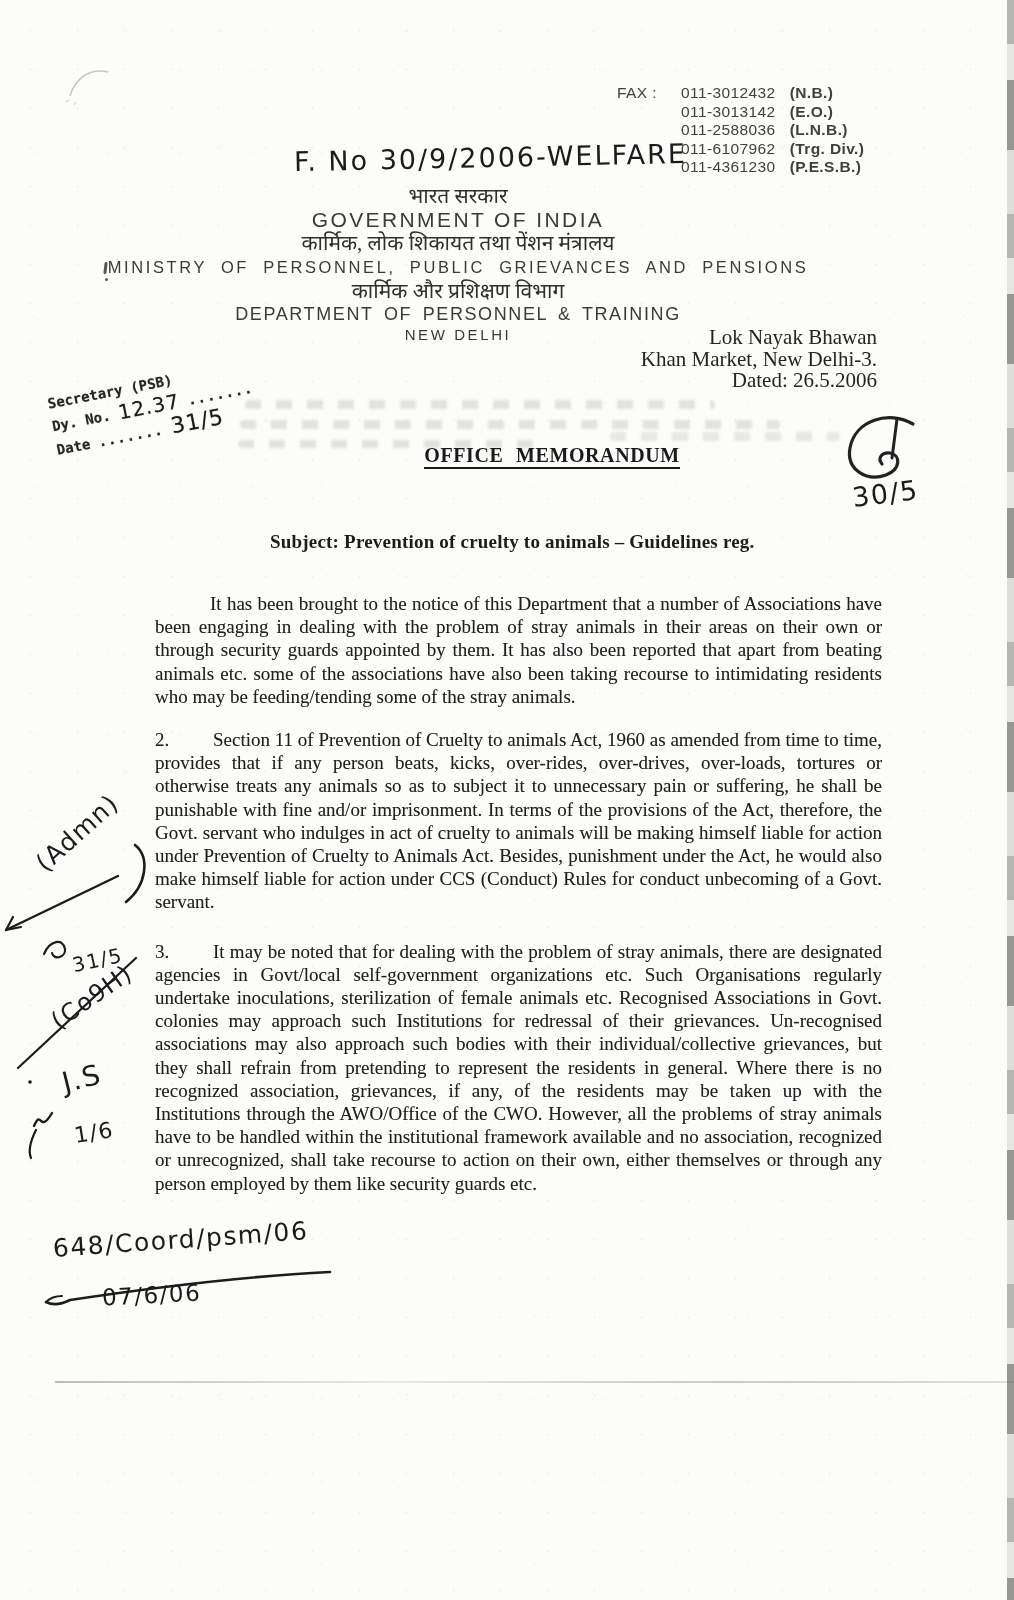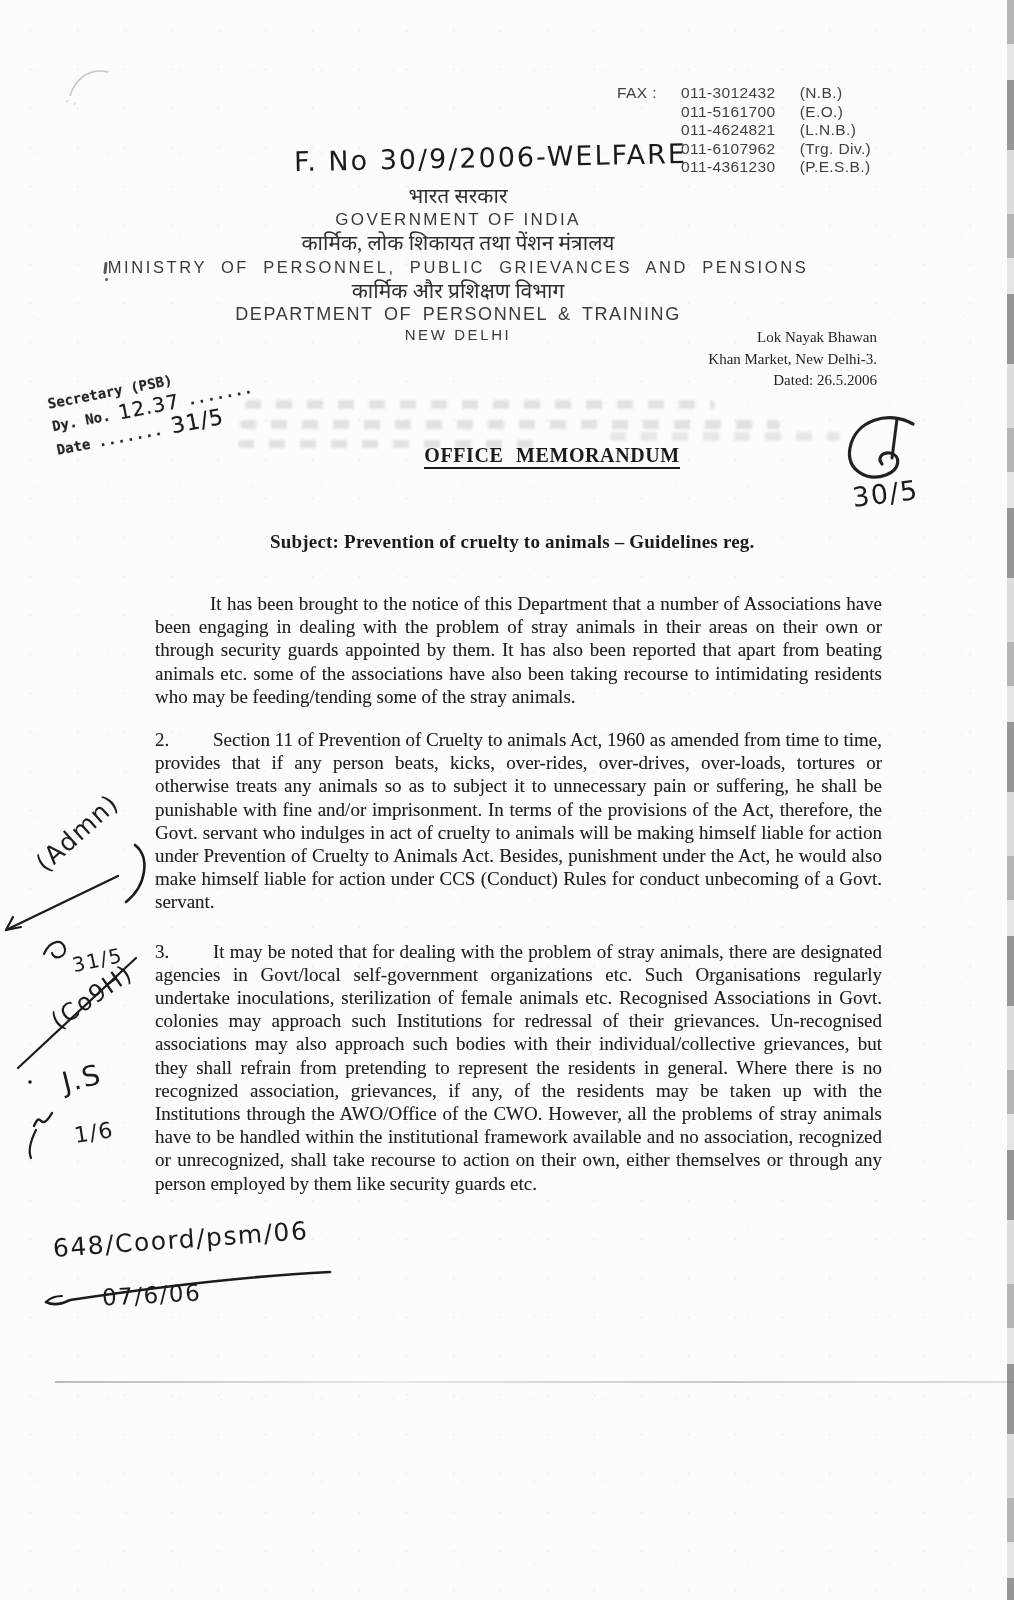--- a/index.html
+++ b/index.html
@@ -16,33 +16,33 @@
   }
   .abs{position:absolute;}
   
   .sans{font-family:"Liberation Sans", sans-serif;color:#3a3a3a;}
   
   .hand{font-family:"DejaVu Sans", sans-serif;color:#1b1b1b;letter-spacing:1.5px;}
   
   .fax{top:84px;left:617px;font-size:15.5px;line-height:18.6px;letter-spacing:.4px;color:#404040;}
   .fax-row{display:flex;}
   .fax-label{display:inline-block;width:64px;}
-  .fax-unit{margin-left:24px;}
+  .fax-unit{margin-left:14px;font-weight:bold;}
   
   .fileno{top:142px;left:294px;font-size:27px;transform:rotate(-1.2deg);letter-spacing:2px;}
   
   .letterhead{top:184px;left:58px;width:800px;text-align:center;}
   .lh-hi{font-size:21px;line-height:24px;color:#2e2e2e;font-family:"Liberation Serif",serif;}
-  .lh-govt{font-size:17px;line-height:23px;letter-spacing:2.4px;}
+  .lh-govt{font-size:21px;line-height:23px;letter-spacing:2.4px;}
   .lh-min{font-size:16.5px;line-height:24px;letter-spacing:2.6px;word-spacing:7px;}
   .lh-dept{font-size:18px;line-height:22px;letter-spacing:1.6px;word-spacing:4px;}
   .lh-city-hi{font-size:20px;line-height:25px;color:#2e2e2e;}
   .lh-city{font-size:15px;line-height:20px;letter-spacing:2.6px;}
   
-  .address{top:327px;right:137px;text-align:right;font-size:15px;line-height:21.5px;color:#242424;}
+  .address{top:327px;right:137px;text-align:right;font-size:21px;line-height:21.5px;color:#242424;}
   
   .stamp{top:394px;left:46px;transform:rotate(-11deg);transform-origin:left top;
     font-family:"DejaVu Sans Mono", monospace;font-weight:bold;color:#262626;
     font-size:14px;line-height:21px;text-shadow:0 0 1px rgba(20,20,20,.45);white-space:nowrap;}
   .stamp .hv{font-family:"DejaVu Sans",sans-serif;font-weight:normal;font-size:20px;letter-spacing:1px;position:relative;top:1px;}
   .stamp .dots{letter-spacing:1px;}
   
   .om-title{top:444px;left:0;width:1014px;text-align:center;padding-left:45px;}
   .om-title span{font-weight:bold;font-size:20px;letter-spacing:.6px;word-spacing:7px;color:#1a1a1a;
     border-bottom:2.4px solid #1a1a1a;padding-bottom:1px;}
@@ -98,26 +98,26 @@
   </svg>
 
   <div class="abs sans fax">
     <div class="fax-row">
       <span class="fax-label">FAX :</span>
       <span>011-3012432</span>
       <span class="fax-unit">(N.B.)</span>
     </div>
     <div class="fax-row">
       <span class="fax-label"></span>
-      <span>011-5161700</span>
+      <span>011-3013142</span>
       <span class="fax-unit">(E.O.)</span>
     </div>
     <div class="fax-row">
       <span class="fax-label"></span>
-      <span>011-4624821</span>
+      <span>011-2588036</span>
       <span class="fax-unit">(L.N.B.)</span>
     </div>
     <div class="fax-row">
       <span class="fax-label"></span>
       <span>011-6107962</span>
       <span class="fax-unit">(Trg. Div.)</span>
     </div>
     <div class="fax-row">
       <span class="fax-label"></span>
       <span>011-4361230</span>

